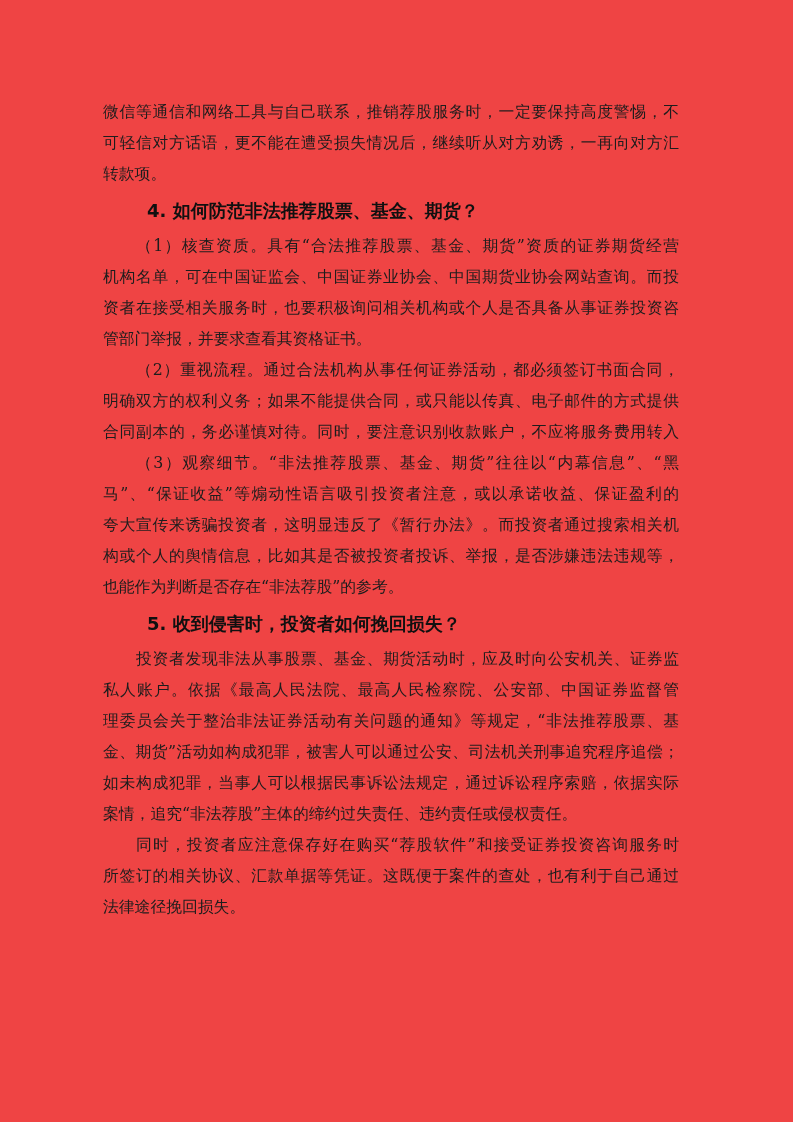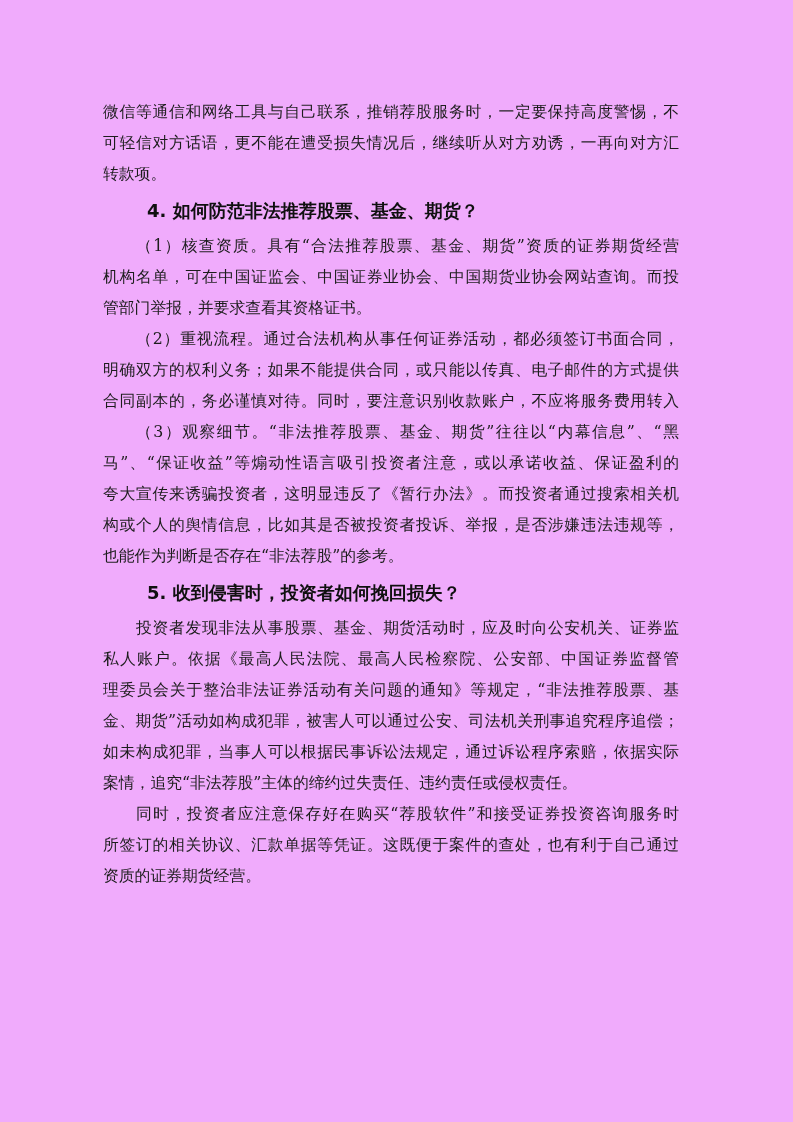--- a/index.html
+++ b/index.html
@@ -4,21 +4,21 @@
 <style>
   html, body {
     margin: 0;
     padding: 0;
     background: #ffffff;
   }
   .page {
     position: relative;
     width: 793px;
     height: 1122px;
-    background: #f0abfc;
+    background: #ef4444;
     overflow: hidden;
     font-family: "DejaVu Serif", "Liberation Serif", serif;
   }
   .content {
     position: absolute;
     left: 103px;
     top: 96px;
     width: 576px;
     color: #1d1d1d;
   }
@@ -64,20 +64,21 @@
         <div class="line">微信等通信和网络工具与自己联系，推销荐股服务时，一定要保持高度警惕，不</div>
         <div class="line">可轻信对方话语，更不能在遭受损失情况后，继续听从对方劝诱，一再向对方汇</div>
         <div class="line last">转款项。</div>
       </div>
       <div class="heading">
         <div class="line last">4. 如何防范非法推荐股票、基金、期货？</div>
       </div>
       <div class="paragraph">
         <div class="line first">（1）核查资质。具有“合法推荐股票、基金、期货”资质的证券期货经营</div>
         <div class="line">机构名单，可在中国证监会、中国证券业协会、中国期货业协会网站查询。而投</div>
+        <div class="line">资者在接受相关服务时，也要积极询问相关机构或个人是否具备从事证券投资咨</div>
         <div class="line last">管部门举报，并要求查看其资格证书。</div>
       </div>
       <div class="paragraph">
         <div class="line first">（2）重视流程。通过合法机构从事任何证券活动，都必须签订书面合同，</div>
         <div class="line">明确双方的权利义务；如果不能提供合同，或只能以传真、电子邮件的方式提供</div>
         <div class="line">合同副本的，务必谨慎对待。同时，要注意识别收款账户，不应将服务费用转入</div>
       </div>
       <div class="paragraph">
         <div class="line first">（3）观察细节。“非法推荐股票、基金、期货”往往以“内幕信息”、“黑</div>
         <div class="line">马”、“保证收益”等煽动性语言吸引投资者注意，或以承诺收益、保证盈利的</div>
@@ -92,16 +93,16 @@
         <div class="line first">投资者发现非法从事股票、基金、期货活动时，应及时向公安机关、证券监</div>
         <div class="line">私人账户。依据《最高人民法院、最高人民检察院、公安部、中国证券监督管</div>
         <div class="line">理委员会关于整治非法证券活动有关问题的通知》等规定，“非法推荐股票、基</div>
         <div class="line">金、期货”活动如构成犯罪，被害人可以通过公安、司法机关刑事追究程序追偿；</div>
         <div class="line">如未构成犯罪，当事人可以根据民事诉讼法规定，通过诉讼程序索赔，依据实际</div>
         <div class="line last">案情，追究“非法荐股”主体的缔约过失责任、违约责任或侵权责任。</div>
       </div>
       <div class="paragraph">
         <div class="line first">同时，投资者应注意保存好在购买“荐股软件”和接受证券投资咨询服务时</div>
         <div class="line">所签订的相关协议、汇款单据等凭证。这既便于案件的查处，也有利于自己通过</div>
-        <div class="line last">资质的证券期货经营。</div>
+        <div class="line last">法律途径挽回损失。</div>
       </div>
     </div>
 </div>
 
 </body></html>

